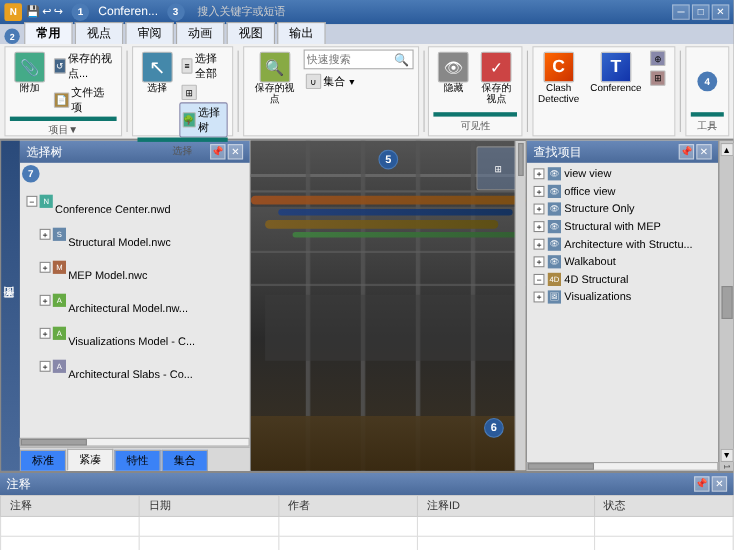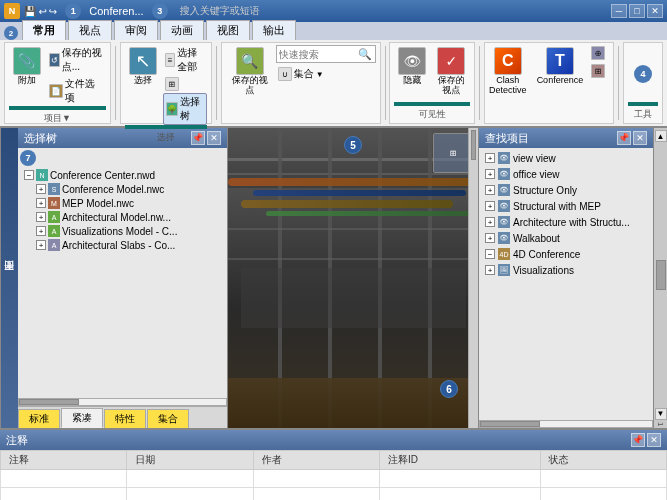--- a/index.html
+++ b/index.html
@@ -226,21 +226,21 @@
     .tree-icon-file {
       width: 12px; height: 12px;
       background: #4a8;
       display: flex; align-items: center; justify-content: center;
       font-size: 7px;
       color: white;
       flex-shrink: 0;
     }
     .tree-indent1 { margin-left: 2px; }
     .tree-indent2 { margin-left: 14px; }
-    .tree-label { overflow: hidden; text-overflow: ellipsis; }
+    .tree-label { overflow: hidden; text-overflow: ellipsis; margin-top: 17px; }
     .scroll-area {
       height: 8px;
       background: #d0d0d0;
       display: flex;
       align-items: center;
     }
     .scroll-bar-h {
       flex: 1;
       height: 100%;
       background: #f0f0f0;
@@ -260,21 +260,21 @@
       height: 22px;
       background: #d8d8d8;
       display: flex;
       align-items: flex-end;
       border-top: 1px solid #aaa;
     }
     .bottom-tab {
       padding: 2px 10px;
       border: 1px solid #aaa;
       border-bottom: none;
-      background: #fde047;
+      background: #3b82f6;
       font-size: 10px;
       cursor: pointer;
       margin-right: 1px;
     }
     .bottom-tab.active {
       background: #f0f0f0;
       border-bottom: 1px solid #f0f0f0;
     }
 
     
@@ -588,21 +588,21 @@
 
       <div class="tree-item tree-indent1">
         <div class="tree-expand">−</div>
         <div class="tree-icon-file" style="background:#4a9;">N</div>
         <span class="tree-label">Conference Center.nwd</span>
       </div>
 
       <div class="tree-item tree-indent2">
         <div class="tree-expand">+</div>
         <div class="tree-icon-file" style="background:#68a;">S</div>
-        <span class="tree-label">Conference Model.nwc</span>
+        <span class="tree-label">Structural Model.nwc</span>
       </div>
 
       <div class="tree-item tree-indent2">
         <div class="tree-expand">+</div>
         <div class="tree-icon-file" style="background:#a64;">M</div>
         <span class="tree-label">MEP Model.nwc</span>
       </div>
 
       <div class="tree-item tree-indent2">
         <div class="tree-expand">+</div>
@@ -712,21 +712,21 @@
         <span>Architecture with Structu...</span>
       </div>
       <div class="view-item">
         <div class="view-expand">+</div>
         <div class="view-icon">👁</div>
         <span>Walkabout</span>
       </div>
       <div class="view-item">
         <div class="view-expand">−</div>
         <div class="view-icon" style="background:#a84;">4D</div>
-        <span>4D Conference</span>
+        <span>4D Structural</span>
       </div>
       <div class="view-item">
         <div class="view-expand">+</div>
         <div class="view-icon">🖼</div>
         <span>Visualizations</span>
       </div>
     </div>
 
     <div class="scroll-area">
       <div class="scroll-bar-h">

